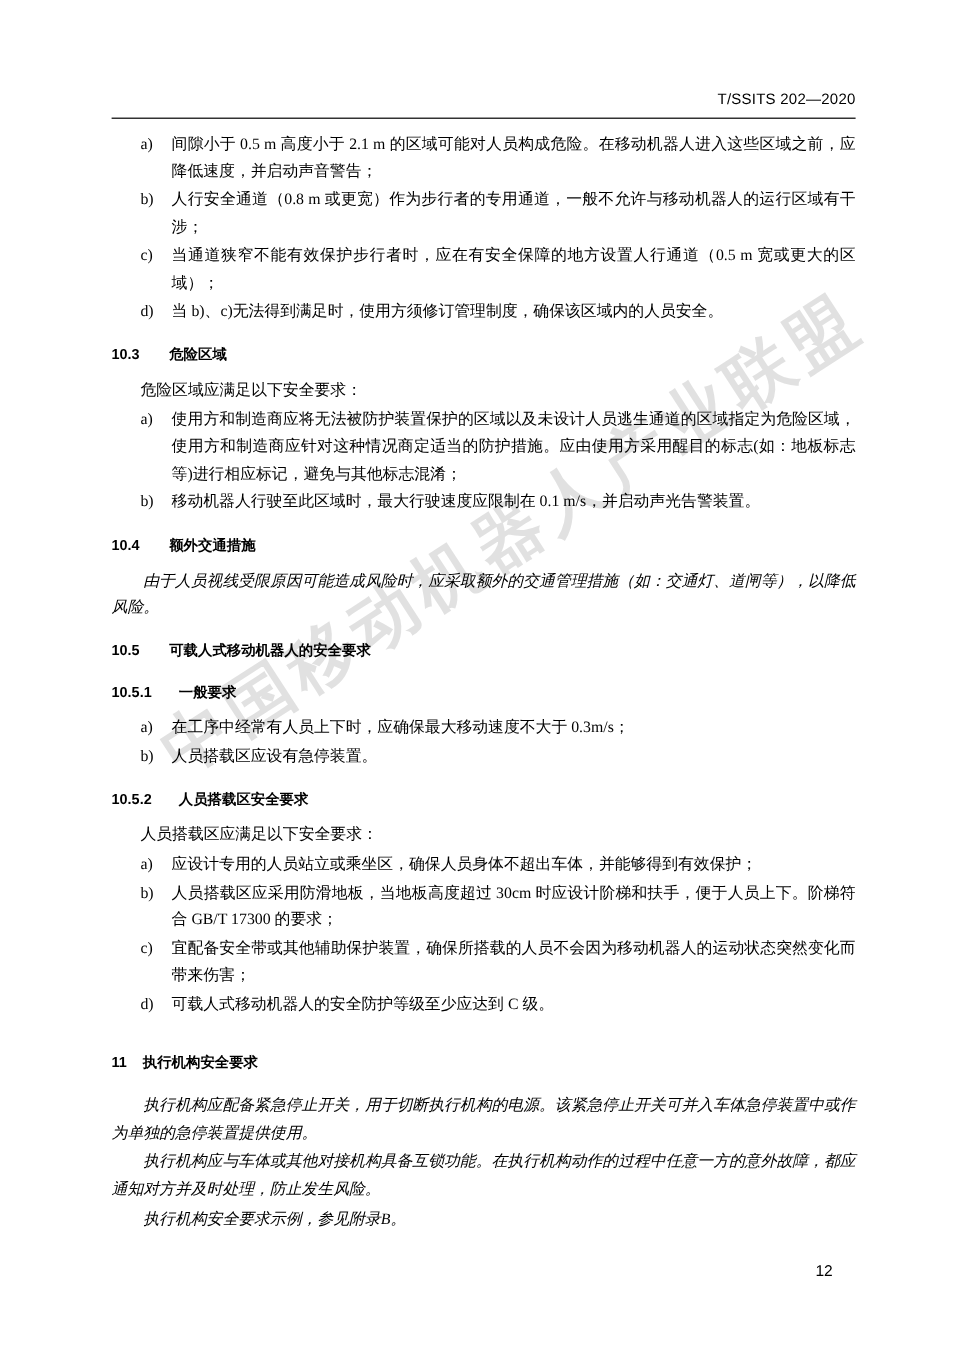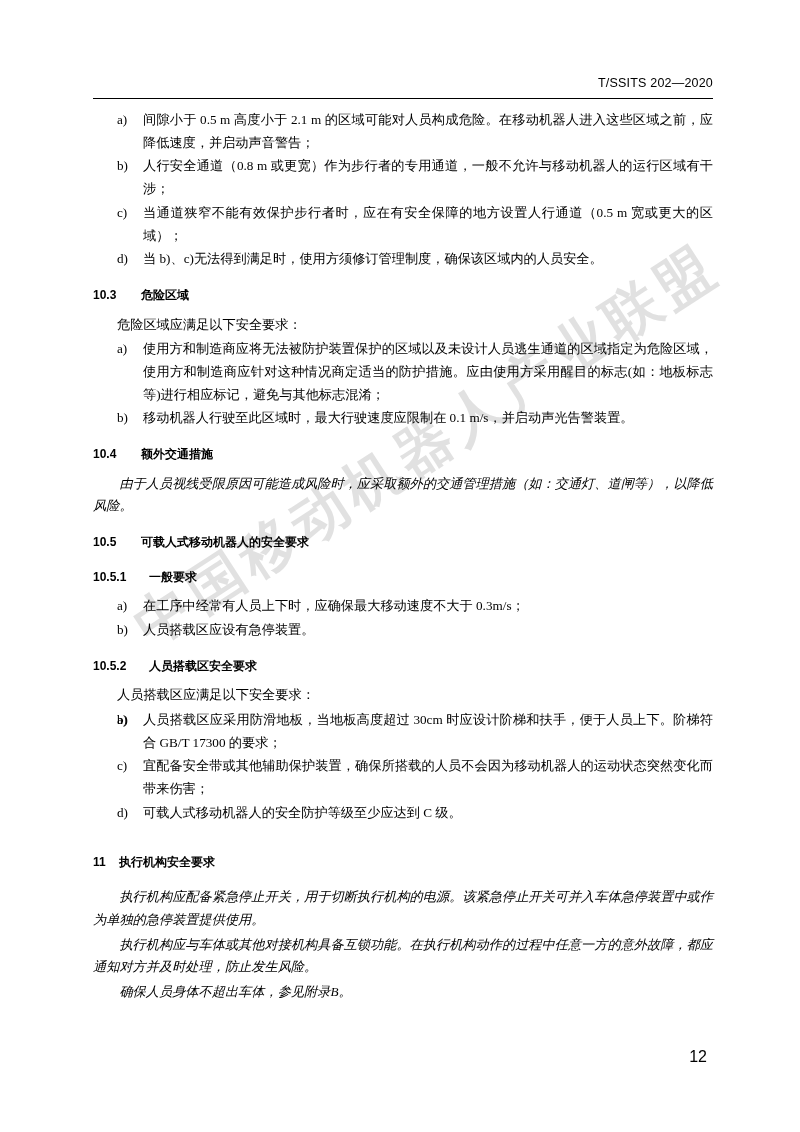--- a/index.html
+++ b/index.html
@@ -87,24 +87,24 @@
     left: 24px;
     top: 0;
     width: 24px;
     text-align: left;
   }
   .sec-body {
     margin-left: 0;
   }
   .footer {
     position: absolute;
-    right: 93px;
+    right: 106px;
     bottom: 66px;
     font-family: "Liberation Sans", sans-serif;
-    font-size: 16px;
+    font-size: 13px;
   }
   
   .watermark {
     position: absolute;
     left: 0;
     top: 0;
     width: 800px;
     height: 1132px;
     pointer-events: none;
     overflow: hidden;
@@ -207,20 +207,21 @@
       </div>
 
       <div class="h-sec level3">
         <span class="num">10.5.2</span><span>人员搭载区安全要求</span>
       </div>
       <div class="sec-body">
         <p class="para lead">人员搭载区应满足以下安全要求：</p>
         <ul class="list">
           <li>
             <span class="lbl">a)</span>
+            <span>应设计专用的人员站立或乘坐区，确保人员身体不超出车体，并能够得到有效保护；</span>
           </li>
           <li>
             <span class="lbl">b)</span>
             <span>人员搭载区应采用防滑地板，当地板高度超过 30cm 时应设计阶梯和扶手，便于人员上下。阶梯符合 GB/T 17300 的要求；</span>
           </li>
           <li>
             <span class="lbl">c)</span>
             <span>宜配备安全带或其他辅助保护装置，确保所搭载的人员不会因为移动机器人的运动状态突然变化而带来伤害；</span>
           </li>
           <li>
@@ -232,21 +233,21 @@
 
       <div class="spacer-md"></div>
 
       <div class="h-sec level1">
         <span class="num">11</span><span>执行机构安全要求</span>
       </div>
       <div class="sec-body">
         <div class="spacer-sm"></div>
         <p class="para indent1">执行机构应配备紧急停止开关，用于切断执行机构的电源。该紧急停止开关可并入车体急停装置中或作为单独的急停装置提供使用。</p>
         <p class="para indent1">执行机构应与车体或其他对接机构具备互锁功能。在执行机构动作的过程中任意一方的意外故障，都应通知对方并及时处理，防止发生风险。</p>
-        <p class="para indent1">确保人员身体不超出车体，参见附录B。</p>
+        <p class="para indent1">执行机构安全要求示例，参见附录B。</p>
       </div>
 
     </div>
   </div>
 
   <div class="footer">
     <span>12</span>
   </div>
 
 </div>

